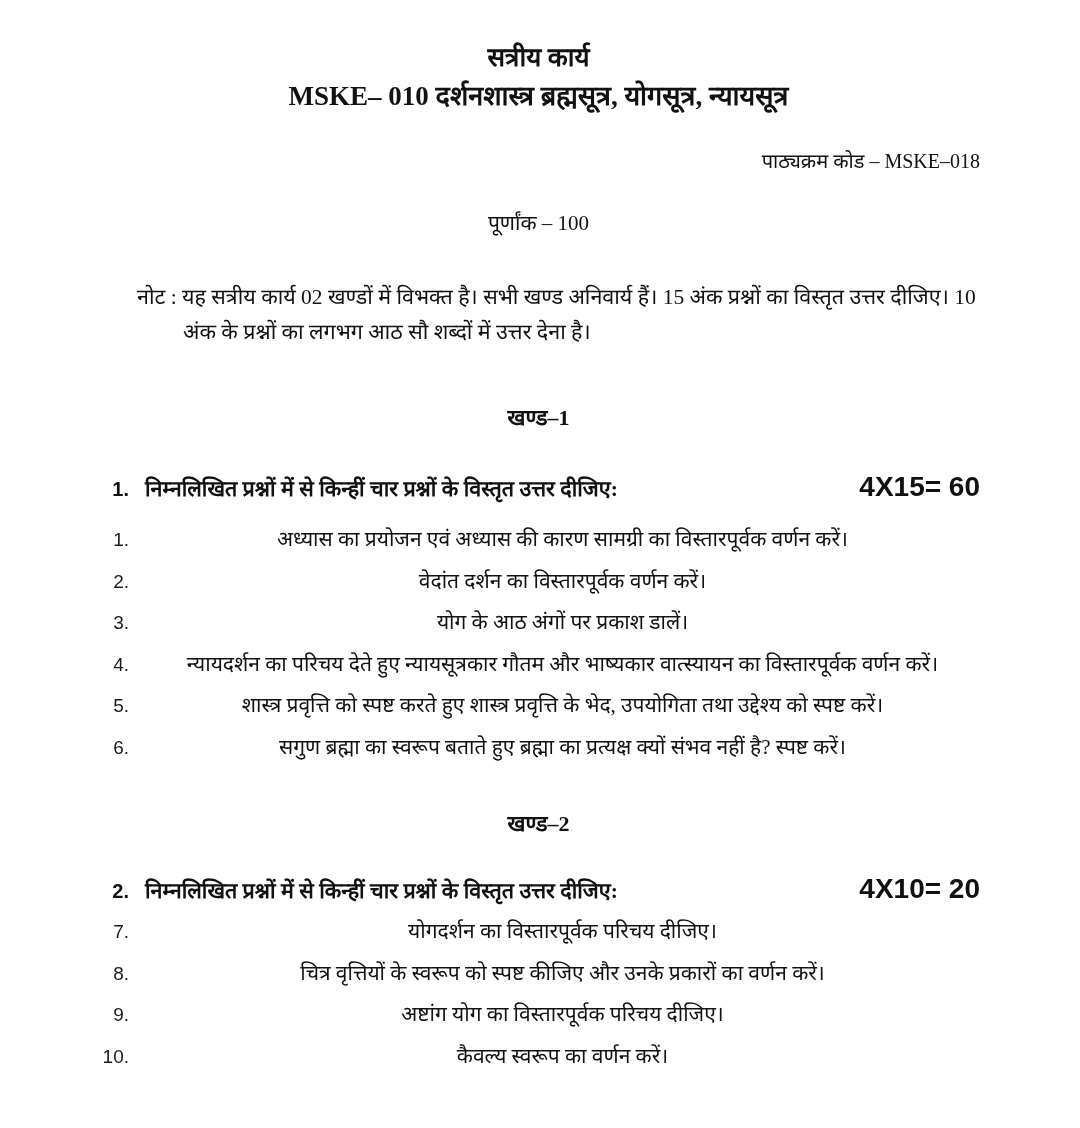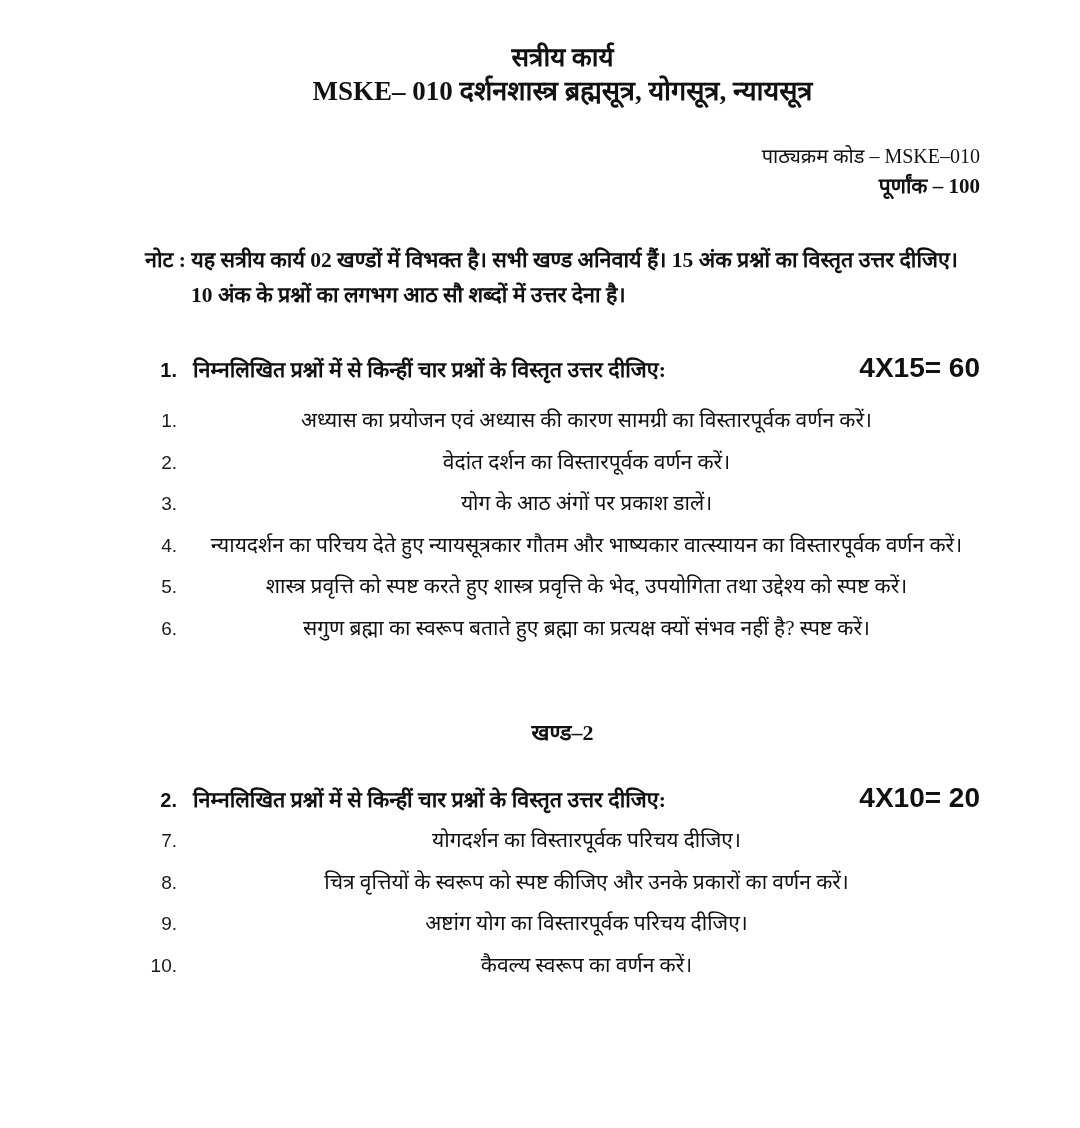--- a/index.html
+++ b/index.html
@@ -5,67 +5,68 @@
   * { margin: 0; padding: 0; box-sizing: border-box; }
   html, body { background: #e8e8e8; }
   .page {
     width: 1080px;
     height: 1128px;
     margin: 0 auto;
     background: #ffffff;
     color: #111111;
     font-family: "Liberation Serif", "DejaVu Sans", serif;
     overflow: hidden;
-    padding-left: 48px;
   }
   .content {
     padding: 42px 100px 0 97px;
   }
   
   .doc-title {
     text-align: center;
     font-weight: bold;
     font-size: 26px;
     line-height: 1.25;
   }
   .doc-subtitle {
     text-align: center;
     font-weight: bold;
     font-size: 27px;
     line-height: 1.25;
+    margin-top: 5px;
   }
   
   .meta-block {
     margin-top: 34px;
     text-align: right;
     font-size: 20px;
     line-height: 1.45;
   }
   .marks-total {
-    text-align: right;
+    margin-top: 32px;
+    text-align: center;
     font-size: 21px;
-    font-weight: bold;
   }
   
   .note {
     margin-top: 44px;
-    font-weight: bold;
+    font-weight: normal;
     font-size: 21.5px;
     line-height: 1.6;
     padding-left: 46px;
     text-indent: -46px;
+    margin-left: 40px;
   }
   
   .section-heading {
     margin-top: 52px;
     text-align: center;
     font-weight: bold;
     font-size: 22px;
   }
-  .section-heading.second { margin-top: 72px; }
+  .section-heading.second { margin-top: 44px; }
   .instruction-row {
     margin-top: 40px;
     display: flex;
     align-items: baseline;
     font-weight: bold;
     font-size: 21.5px;
   }
   .instruction-row.second { margin-top: 36px; }
   .instruction-num {
     flex: none;
@@ -114,27 +115,28 @@
 </head>
 <body>
 
 <div class="page">
   <div class="content">
 
     <div class="doc-title">सत्रीय कार्य</div>
     <div class="doc-subtitle">MSKE– 010 दर्शनशास्त्र ब्रह्मसूत्र, योगसूत्र, न्यायसूत्र</div>
 
     <div class="meta-block">
-      <div>पाठ्यक्रम कोड – MSKE–010</div>
+      <div>पाठ्यक्रम कोड – MSKE–018</div>
     </div>
 
     <div class="marks-total">पूर्णांक – 100</div>
 
     <div class="note">नोट : यह सत्रीय कार्य 02 खण्डों में विभक्त है। सभी खण्ड अनिवार्य हैं। 15 अंक प्रश्नों का विस्तृत उत्तर दीजिए। 10 अंक के प्रश्नों का लगभग आठ सौ शब्दों में उत्तर देना है।</div>
 
+    <div class="section-heading">खण्ड–1</div>
 
     <div class="instruction-row">
       <span class="instruction-num">1.</span>
       <span class="instruction-text">निम्नलिखित प्रश्नों में से किन्हीं चार प्रश्नों के विस्तृत उत्तर दीजिए:</span>
       <span class="instruction-marks">4X15= 60</span>
     </div>
 
     <div class="question-list">
       <div class="question-row">
         <span class="q-num">1.</span>

